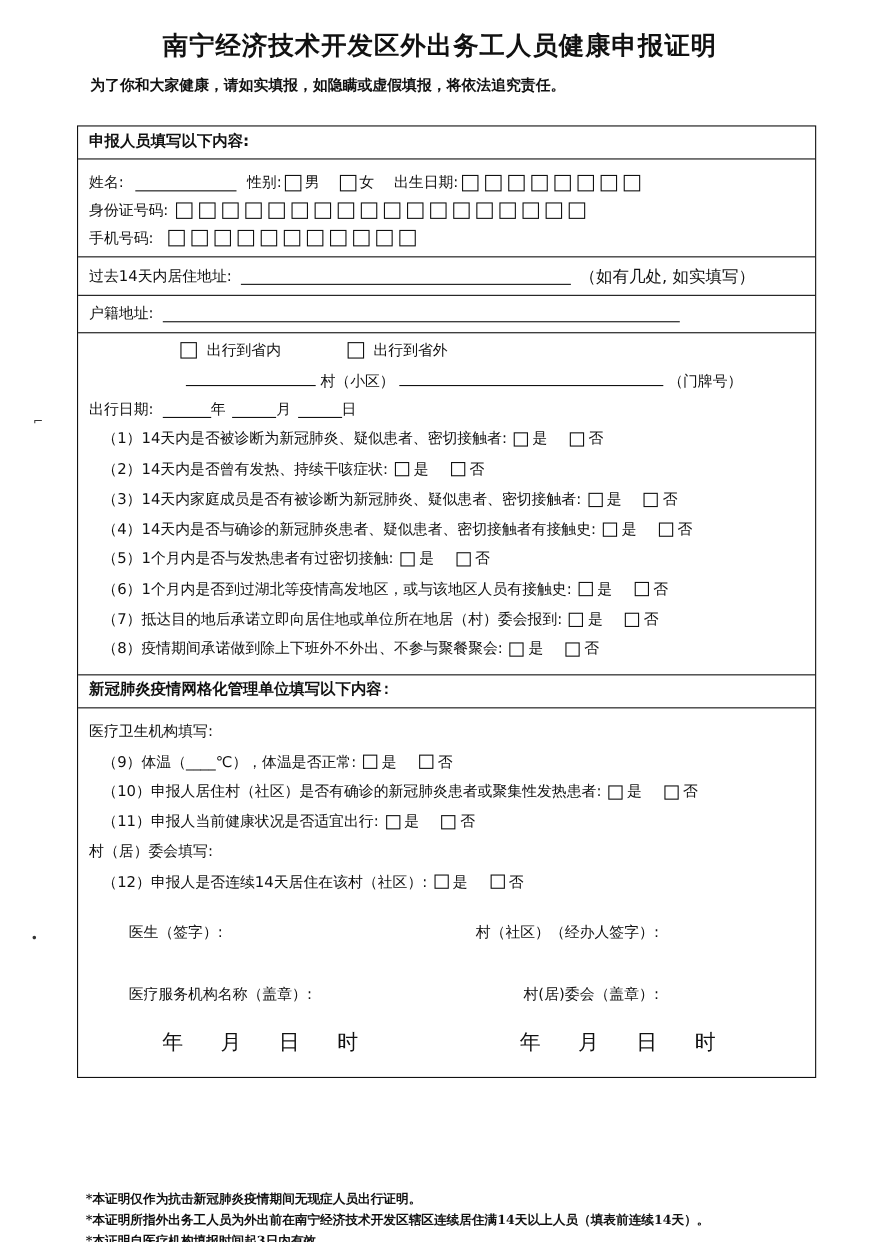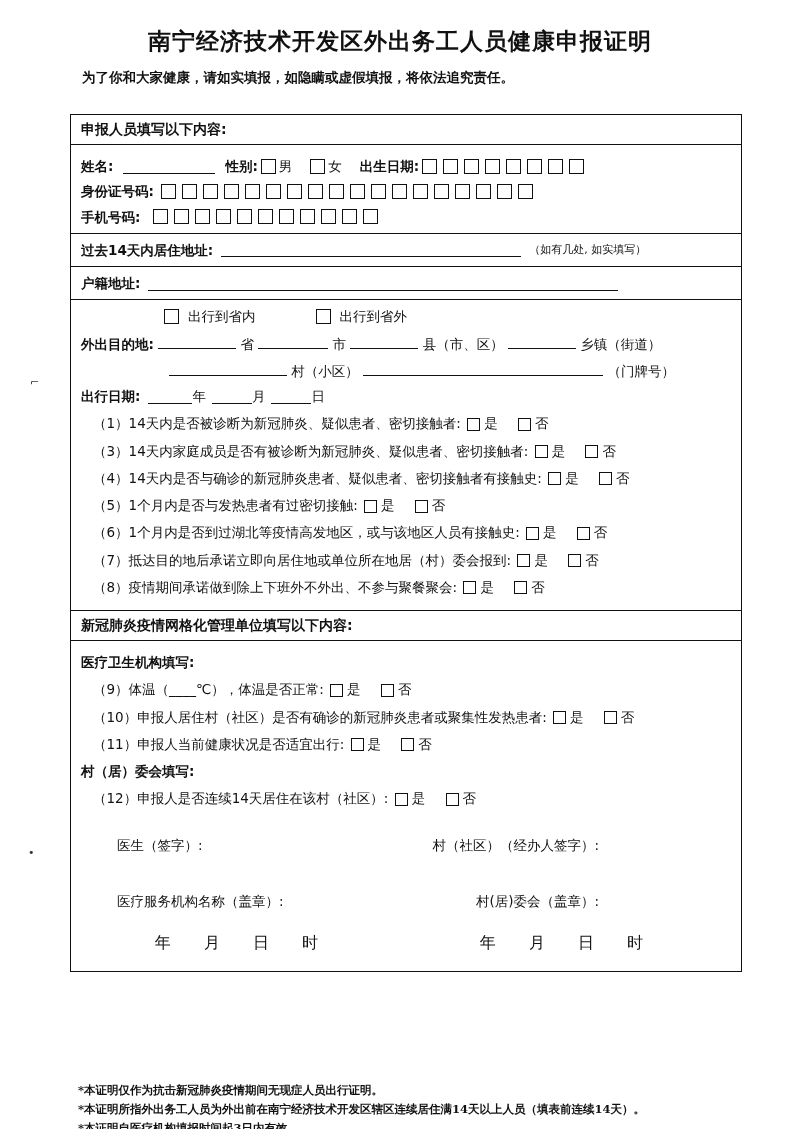--- a/index.html
+++ b/index.html
@@ -57,21 +57,21 @@
   .sec-body {
     padding: 6px 10px 6px 10px;
   }
   .row {
     display: flex;
     align-items: center;
     flex-wrap: nowrap;
     margin: 5px 0;
     white-space: nowrap;
   }
-  .lbl { font-weight: bold; }
+  .lbl { font-weight: normal; }
   .box {
     display: inline-block;
     width: 15px;
     height: 15px;
     border: 1.4px solid #111;
     box-sizing: border-box;
     margin: 0 3px;
     vertical-align: middle;
   }
   .box-sm {
@@ -131,24 +131,24 @@
   .signline {
     display: flex;
     justify-content: space-between;
     margin: 18px 12px 0 12px;
     font-size: 13.5px;
     padding-left: 24px;
   }
   .datesline {
     display: flex;
     margin: 20px 0 10px 0;
-    font-size: 16px;
+    font-size: 19px;
   }
   .datesline > div { flex: 1; text-align: center; letter-spacing: 14px; }
-  .small-ital { font-size: 11px; }
+  .small-ital { font-size: 15px; }
 </style>
 </head>
 <body>
 
 <div class="page">
 
   <div class="title">南宁经济技术开发区外出务工人员健康申报证明</div>
   <div class="subtitle">为了你和大家健康，请如实填报，如隐瞒或虚假填报，将依法追究责任。</div>
 
   <div class="tick" style="left:30px; top:350px;">⌐</div>
@@ -239,31 +239,20 @@
 
       <div class="divider"></div>
 
       <div class="row" style="margin-left:80px;">
         <span class="box"></span>
         <span style="margin-left:6px;">出行到省内</span>
         <span class="box" style="margin-left:60px;"></span>
         <span style="margin-left:6px;">出行到省外</span>
       </div>
 
-      <div class="dest-line">
-        <span class="lbl">外出目的地:</span>
-        <span class="u" style="width:78px;"></span>
-        <span>省</span>
-        <span class="u" style="width:70px;"></span>
-        <span>市</span>
-        <span class="u" style="width:68px;"></span>
-        <span>县（市、区）</span>
-        <span class="u" style="width:68px;"></span>
-        <span>乡镇（街道）</span>
-      </div>
 
       <div class="dest-line" style="margin-left:88px;">
         <span class="u" style="width:118px;"></span>
         <span>村（小区）</span>
         <span class="u" style="width:240px;"></span>
         <span>（门牌号）</span>
       </div>
 
       <div class="row">
         <span class="lbl">出行日期:</span>
@@ -274,20 +263,25 @@
         <span class="u" style="width:40px;margin-left:6px;"></span>
         <span>日</span>
       </div>
 
       <div class="qrow">
         <span>（1）14天内是否被诊断为新冠肺炎、疑似患者、密切接触者:</span>
         <span class="box-sm"></span><span>是</span>
         <span class="box-sm" style="margin-left:16px;"></span><span>否</span>
       </div>
 
+      <div class="qrow">
+        <span>（2）14天内是否曾有发热、持续干咳症状:</span>
+        <span class="box-sm"></span><span>是</span>
+        <span class="box-sm" style="margin-left:16px;"></span><span>否</span>
+      </div>
 
       <div class="qrow">
         <span>（3）14天内家庭成员是否有被诊断为新冠肺炎、疑似患者、密切接触者:</span>
         <span class="box-sm"></span><span>是</span>
         <span class="box-sm" style="margin-left:16px;"></span><span>否</span>
       </div>
 
       <div class="qrow">
         <span>（4）14天内是否与确诊的新冠肺炎患者、疑似患者、密切接触者有接触史:</span>
         <span class="box-sm"></span><span>是</span>
@@ -315,21 +309,21 @@
       <div class="qrow">
         <span>（8）疫情期间承诺做到除上下班外不外出、不参与聚餐聚会:</span>
         <span class="box-sm"></span><span>是</span>
         <span class="box-sm" style="margin-left:16px;"></span><span>否</span>
       </div>
 
 
 
     </div>
 
-    <div class="sec-head" style="border-top:1.4px solid #111;">新冠肺炎疫情网格化管理单位填写以下内容:</div>
+    <div class="sec-head" style="border-top:1.4px solid #111;font-family:Liberation Mono, monospace;">新冠肺炎疫情网格化管理单位填写以下内容:</div>
 
     <div class="sec-body">
 
       <div class="row">
         <span class="lbl">医疗卫生机构填写:</span>
       </div>
 
       <div class="qrow">
         <span>（9）体温（____℃），体温是否正常:</span>
         <span class="box-sm"></span><span>是</span>

